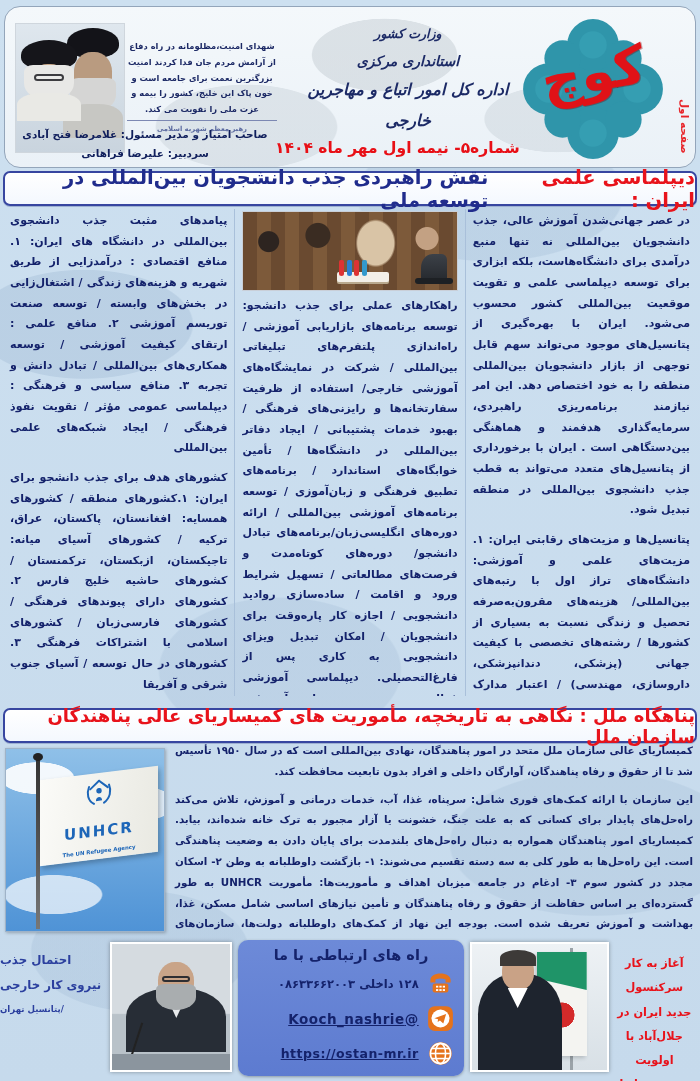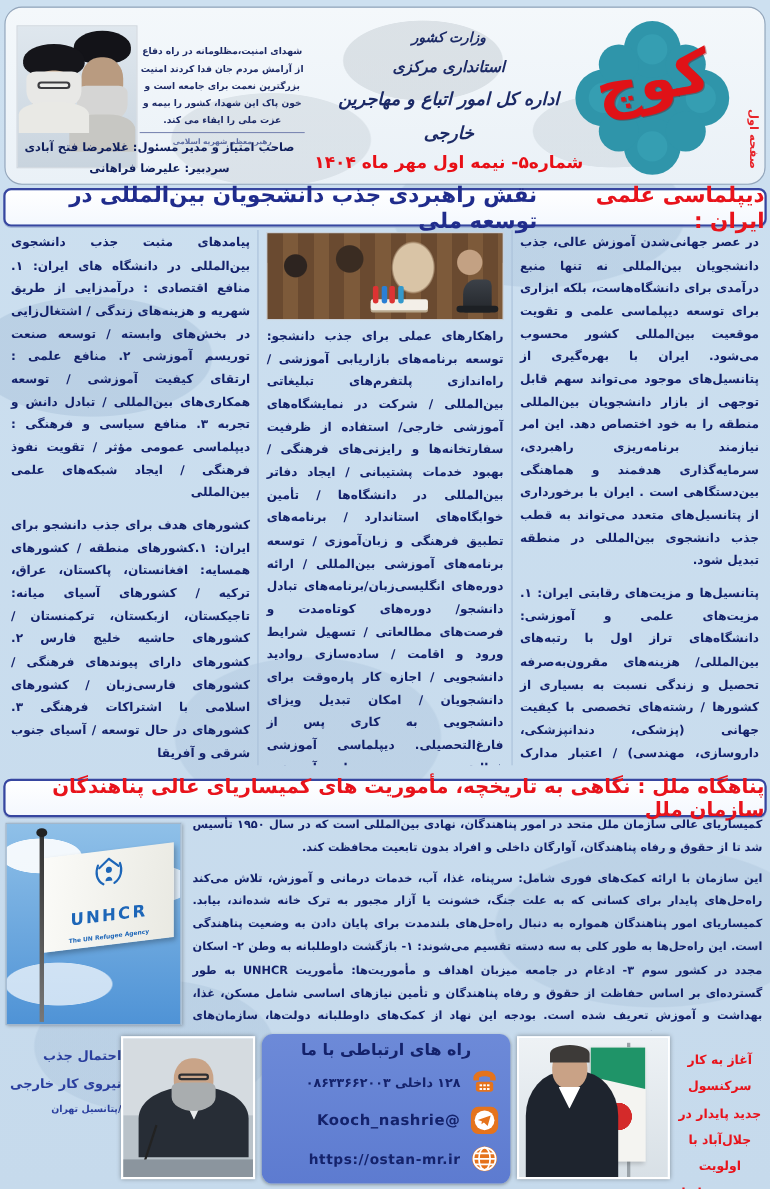--- a/index.html
+++ b/index.html
@@ -49,21 +49,21 @@
     font-size:8.3px; font-weight:bold; line-height:1.9; text-align:center; }
   .quote-attr { font-size:6.8px; color:#5b6aa0; display:block; border-top:1px solid #7c88b3; margin-top:2px; padding-top:2px; }
   .pub { position:absolute; left:2px; top:118px; width:276px; text-align:center;
     color:#101f5c; font-weight:bold; font-size:10.5px; line-height:1.85; }
 
   .org { position:absolute; left:278px; top:14px; width:250px; text-align:center;
     color:#1c2a66; font-weight:bold; font-style:italic; }
   .org-1 { font-size:12.5px; line-height:2.1; }
   .org-2 { font-size:14px;  line-height:2.0; }
   .org-3 { font-size:16px;  line-height:1.9; }
-  .issue { position:absolute; left:270px; top:132px; width:266px; text-align:center;
+  .issue { position:absolute; left:270px; top:132px; width:266px; text-align:left;
     color:#e80f16; font-weight:bold; font-size:15.5px; }
 
   .logo-wrap { position:absolute; right:26px; top:6px; width:152px; height:152px; }
   .logo-text { position:absolute; left:0; top:28px; width:100%; text-align:center;
     color:#e01217; font-weight:bold; font-size:54px; transform:rotate(-10deg);
     text-shadow:1px 1px 0 rgba(120,0,0,.35); }
   .page-label { position:absolute; right:4px; top:92px; color:#e8252b; font-weight:bold;
     font-size:10.5px; writing-mode:vertical-rl; letter-spacing:1px; }
 
   
@@ -120,41 +120,41 @@
   }
   .flag-pole { position:absolute; left:30px; top:10px; width:4px; height:170px; background:linear-gradient(#333,#777); }
   .flag-pole:before { content:""; position:absolute; left:-3px; top:-6px; width:10px; height:8px; background:#222; border-radius:50%; }
   .flag-cloth { position:absolute; left:34px; top:24px; width:118px; height:86px; background:linear-gradient(100deg,#fbfbf8,#e9e9e2);
     transform:skewY(-7deg); box-shadow:2px 3px 5px rgba(0,0,0,.25); text-align:center; }
   .flag-cloth .uname { color:#1d66b8; font-weight:bold; font-size:15px; letter-spacing:2px; margin-top:2px; }
   .flag-cloth .usub  { color:#1d66b8; font-size:5.4px; font-weight:bold; }
 
   
   .footer { position:absolute; left:0; top:940px; width:700px; height:136px; display:flex; align-items:stretch; }
-  .f-left { width:116px; padding-top:8px; text-align:right; }
+  .f-left { width:116px; padding-top:8px; text-align:left; }
   .f-left p { color:#2b3f9e; font-weight:bold; font-size:11.8px; line-height:2.1; }
   .f-left .attr { color:#2b3f9e; font-size:8.6px; font-weight:bold; margin-top:6px; display:block; }
   .photo-frame { border:2px solid #fff; box-shadow:0 0 4px rgba(0,0,0,.35); position:relative; overflow:hidden; }
   .gov-photo { width:128px; height:130px; margin-top:2px;
     background:linear-gradient(#d5dbe0 0 55%, #b9c2c9 56% 100%); }
   .gov-suit { position:absolute; left:14px; bottom:18px; width:100px; height:64px; background:#272d36; border-radius:45% 45% 0 0; }
   .gov-shirt { position:absolute; left:52px; bottom:52px; width:24px; height:26px; background:#e8eaec; clip-path:polygon(50% 100%, 0 0, 100% 0); }
   .gov-head { position:absolute; left:46px; top:18px; width:36px; height:40px; background:#c9a488; border-radius:46%; }
   .gov-beard { position:absolute; left:44px; top:40px; width:40px; height:26px; background:#a9adaf; border-radius:20% 20% 50% 50%; }
   .gov-glass { position:absolute; left:50px; top:32px; width:28px; height:6px; border:2px solid #2e2e32; border-radius:3px; }
   .gov-desk { position:absolute; left:0; bottom:0; width:100%; height:16px; background:#8b959e; }
   .gov-mic { position:absolute; left:24px; bottom:14px; width:2px; height:34px; background:#222; transform:rotate(18deg); }
 
   .contact { width:236px; margin:0 6px; background:linear-gradient(#6d8ad8,#5d7bd0); border-radius:10px;
     padding:7px 10px 0; direction:rtl; box-shadow:0 1px 3px rgba(0,0,0,.3); }
   .contact-title { text-align:center; color:#14226b; font-weight:bold; font-size:14.5px; margin-bottom:7px; }
   .c-row { display:flex; align-items:center; gap:8px; margin-bottom:8px; direction:rtl; }
   .c-ico { width:27px; height:27px; flex:0 0 27px; }
   .c-txt { color:#14226b; font-weight:bold; font-size:11.5px; }
-  .c-txt.lat { font-size:13.5px; letter-spacing:.5px; }
+  .c-txt.lat { font-size:13.5px; letter-spacing:.5px;text-decoration:underline; }
 
   .consul-photo { width:146px; height:130px; margin-top:2px; background:linear-gradient(#eef2f5,#d8e0e6); }
   .co-pole { position:absolute; right:34px; top:4px; width:3px; height:126px; background:#9aa2a8; }
   .co-flag { position:absolute; right:20px; top:8px; width:50px; height:104px; background:#f4f4f1; box-shadow:-2px 2px 4px rgba(0,0,0,.18); }
   .co-flag .grn { position:absolute; left:0; top:0; width:100%; height:38px; background:#1f9468; clip-path:polygon(0 0,100% 0,100% 100%,0 70%); }
   .co-flag .emb { position:absolute; left:10px; top:48px; width:30px; height:30px; background:radial-gradient(circle at 50% 50%, #d42a2a 0 58%, transparent 60%); }
   .co-man { position:absolute; left:6px; bottom:0; width:84px; height:96px; background:#1e242e; border-radius:42% 42% 0 0; }
   .co-head { position:absolute; left:30px; top:10px; width:32px; height:36px; background:#c9a286; border-radius:46%; }
   .co-hair { position:absolute; left:28px; top:6px; width:36px; height:16px; background:#3d3a38; border-radius:50% 50% 0 0; }
   .co-shirt { position:absolute; left:36px; bottom:62px; width:20px; height:20px; background:#fff; clip-path:polygon(50% 100%, 0 0, 100% 0); }
@@ -179,21 +179,21 @@
       <div class="leader front">
         <div class="turban"></div>
           <div class="face"></div>
           <div class="glasses"></div>
           <div class="beard"></div>
           <div class="robe"></div>
       </div>
     </div>
 
     <div class="quote rtl">
-      <span data-bind="header.quote">شهدای امنیت،مظلومانه در راه دفاع از آرامش مردم جان فدا کردند امنیت بزرگترین نعمت برای جامعه است و خون پاک این شهدا، کشور را بیمه و عزت ملی را ایفاء می کند.</span>
+      <span data-bind="header.quote">شهدای امنیت،مظلومانه در راه دفاع از آرامش مردم جان فدا کردند امنیت بزرگترین نعمت برای جامعه است و خون پاک این خلیج، کشور را بیمه و عزت ملی را تقویت می کند.</span>
       <span class="quote-attr" data-bind="header.quote_attribution">رهبر معظم شهریه اسلامی</span>
     </div>
 
     <div class="pub rtl">
       <div data-bind="header.publisher_line">صاحب امتیاز و مدیر مسئول: غلامرضا فتح آبادی</div>
       <div data-bind="header.editor_line">سردبیر: علیرضا فراهانی</div>
     </div>
 
     <div class="org rtl">
       <div class="org-1" data-bind="header.org_lines.0">وزارت کشور</div>
@@ -360,20 +360,20 @@
         </div>
       <div class="co-man"></div>
         <div class="co-head"></div>
         <div class="co-hair"></div>
         <div class="co-shirt"></div>
     </div>
 
     <div class="f-right rtl">
       <div data-bind-list="footer.right_news.lines">
           <p>آغاز به کار سرکنسول</p>
-          <p>جدید پایدار در</p>
+          <p>جدید ایران در</p>
           <p>جلال‌آباد با اولویت</p>
           <p>توسعه روابط</p>
         </div>
     </div>
   </div>
 
 </div>
 
 </body></html>

